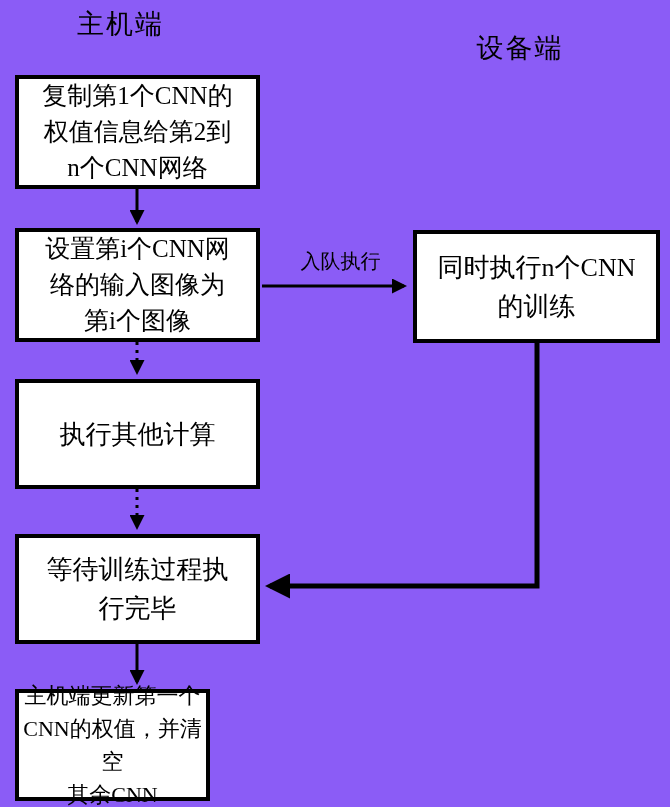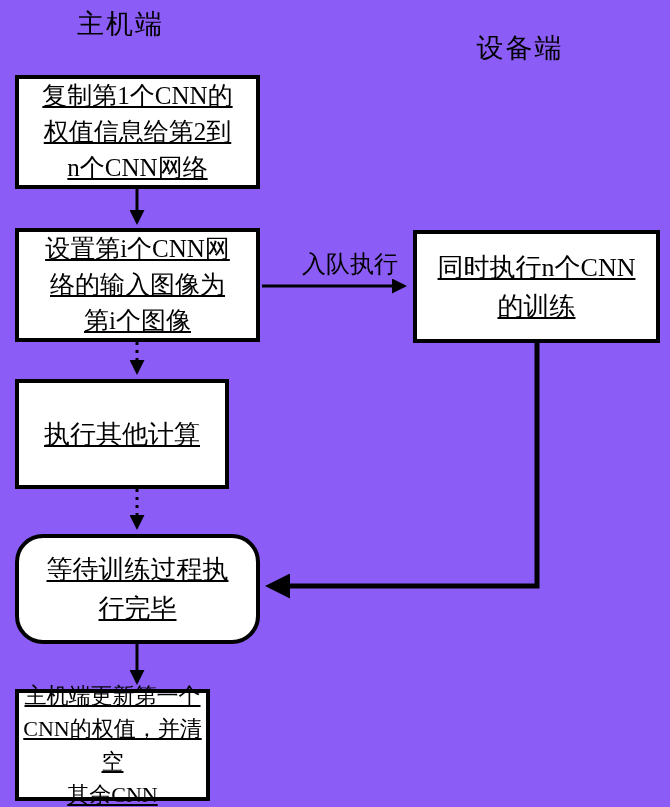--- a/index.html
+++ b/index.html
@@ -38,35 +38,34 @@
     align-items: center;
     justify-content: center;
   }
   .node-text {
     display: block;
     width: 100%;
     text-align: center;
     white-space: pre-line;
     font-size: 25px;
     line-height: 1.45;
-    text-decoration: underline;
   }
   .node-text.small {
     font-size: 22px;
     line-height: 1.5;
   }
   .node-text.large {
     font-size: 26px;
     line-height: 1.5;
     text-align: center;
   }
   .edge-label {
     position: absolute;
-    text-align: right;
-    font-size: 24px;
+    text-align: center;
+    font-size: 20px;
   }
 </style>
 </head>
 <body>
 
 <div class="stage">
 
   <svg class="edges-layer" width="670" height="807" viewBox="0 0 670 807" xmlns="http://www.w3.org/2000/svg">
     <defs>
       <marker id="arrow" viewBox="0 0 10 10" refX="8" refY="5" markerWidth="5" markerHeight="5" orient="auto-start-reverse">
@@ -99,25 +98,25 @@
 权值信息给第2到
 n个CNN网络</span>
   </div>
 
   <div class="node" style="left:15px; top:228px; width:245px; height:114px;">
     <span class="node-text">设置第i个CNN网
 络的输入图像为
 第i个图像</span>
   </div>
 
-  <div class="node" style="left:15px; top:379px; width:214px; height:110px;">
+  <div class="node" style="left:15px; top:379px; width:245px; height:110px;">
     <span class="node-text large">执行其他计算</span>
   </div>
 
-  <div class="node" style="left:15px; top:534px; width:245px; height:110px;border-radius:28px;">
+  <div class="node" style="left:15px; top:534px; width:245px; height:110px;">
     <span class="node-text large">等待训练过程执
 行完毕</span>
   </div>
 
   <div class="node" style="left:15px; top:689px; width:195px; height:112px;">
     <span class="node-text small">主机端更新第一个
 CNN的权值，并清空
 其余CNN</span>
   </div>
 

